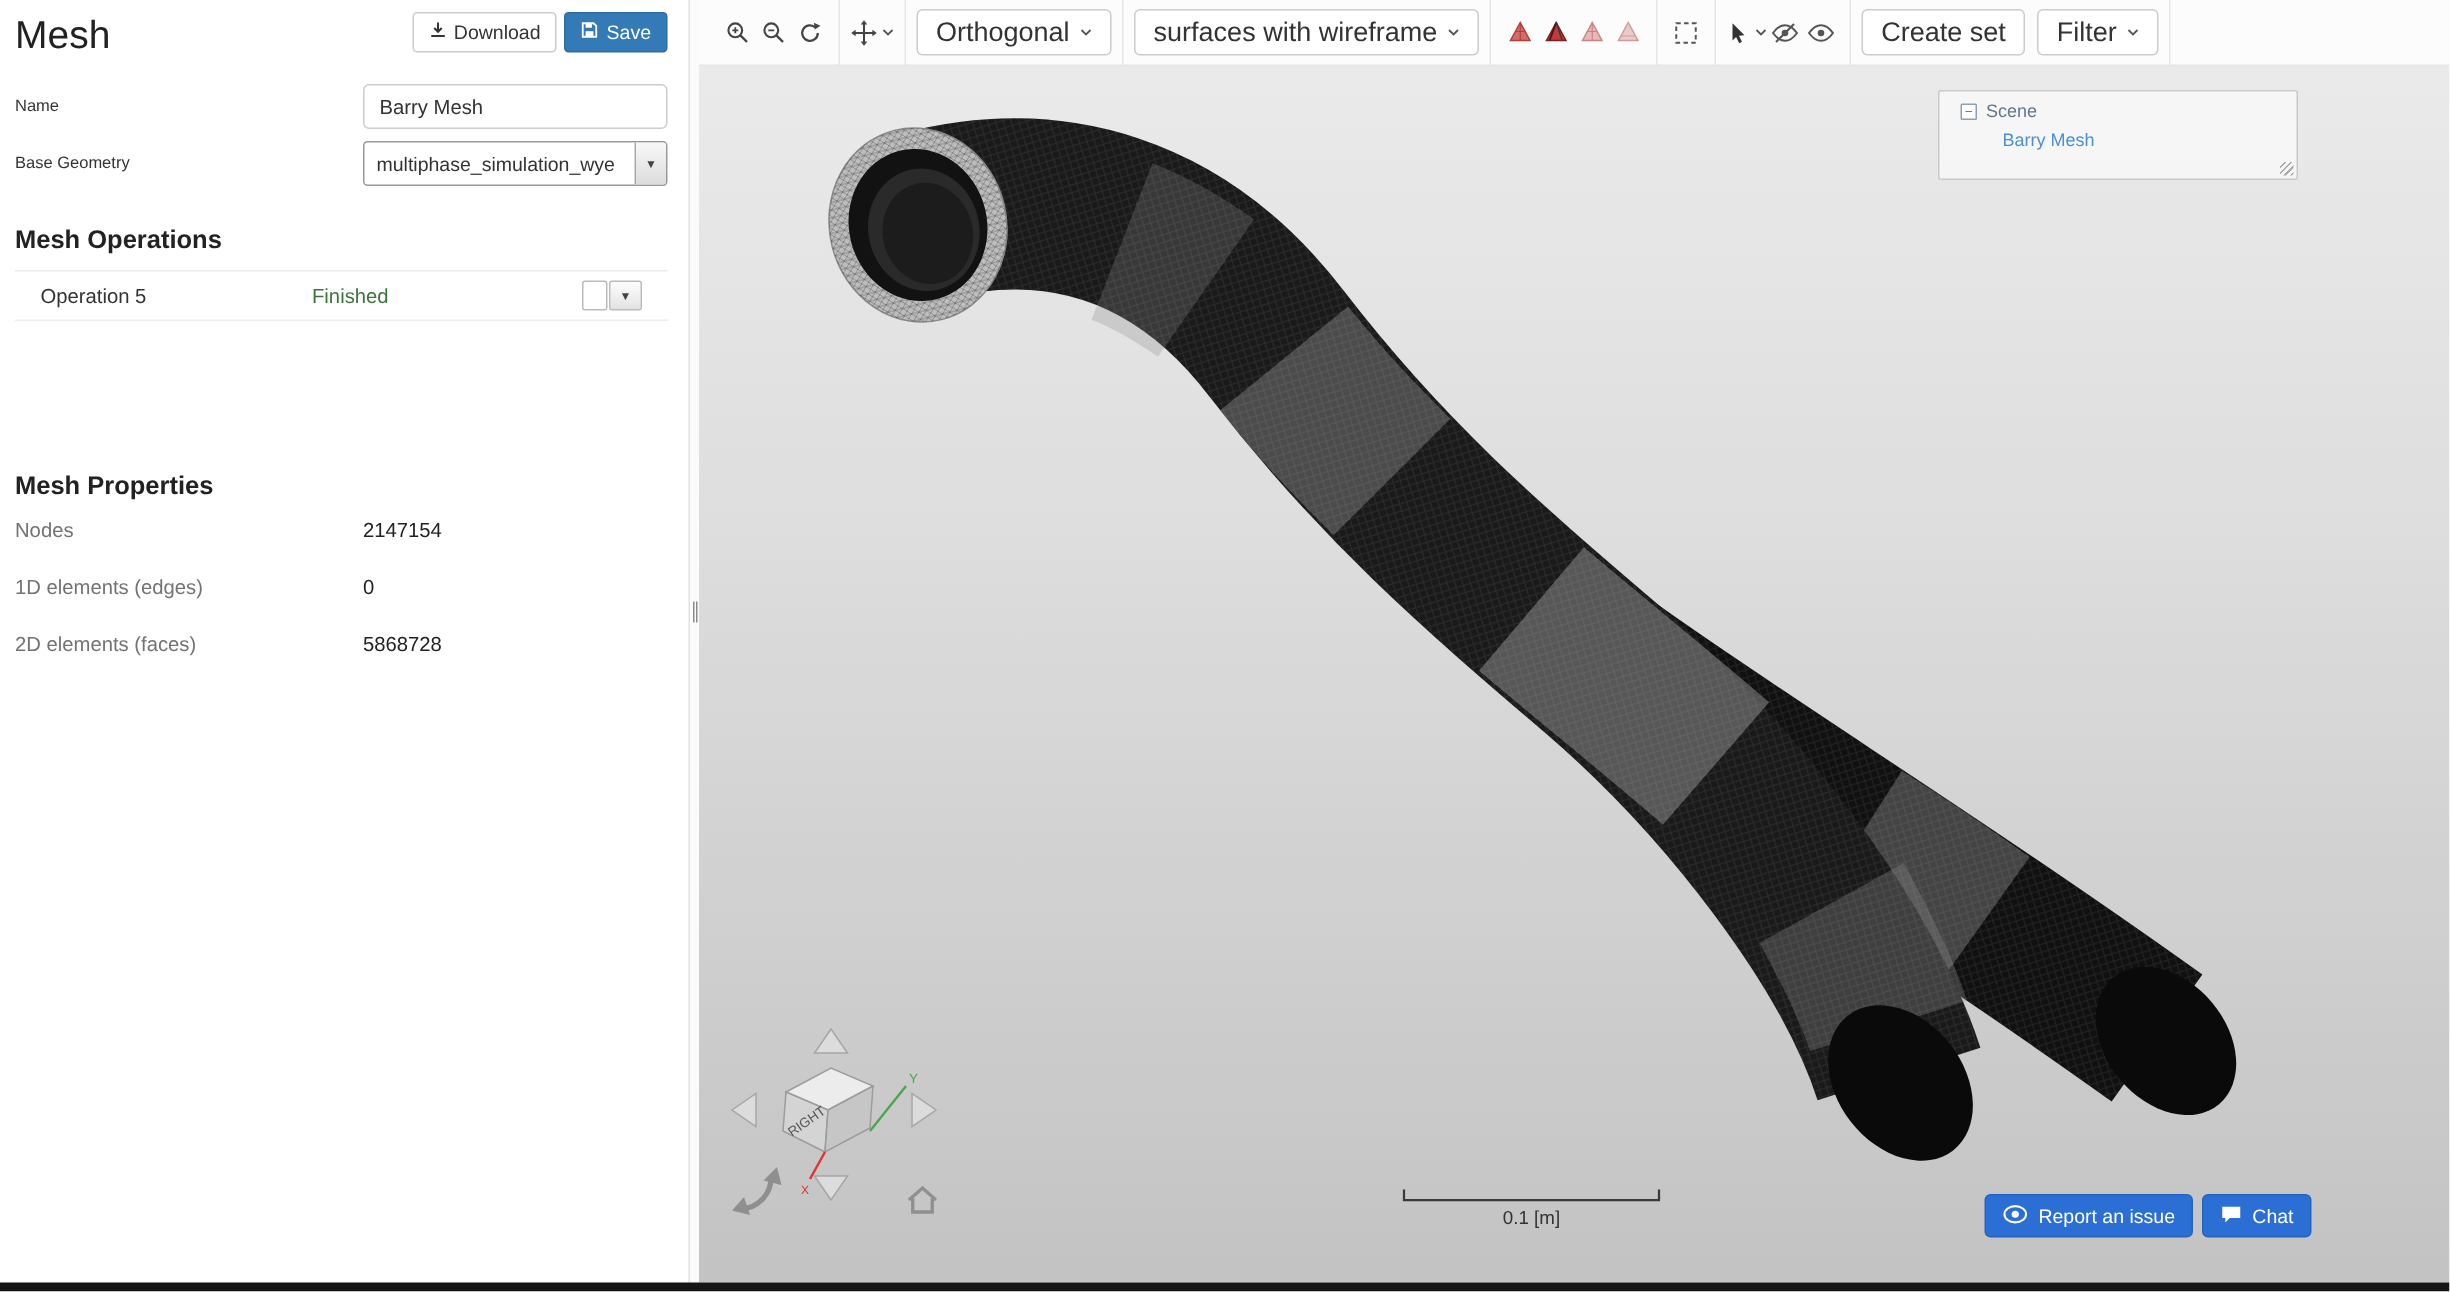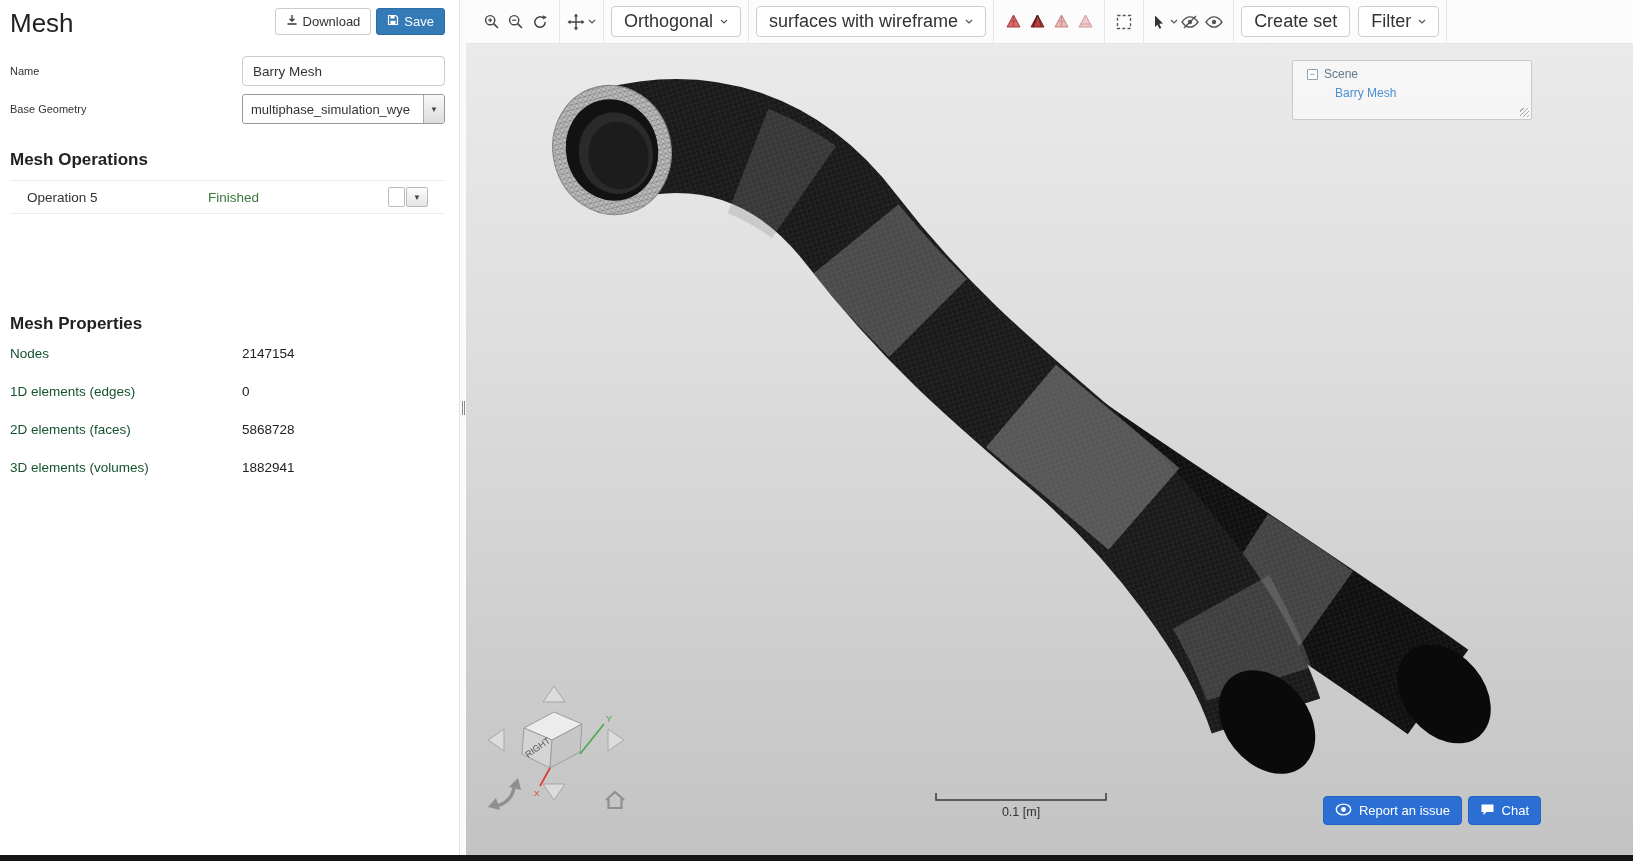--- a/index.html
+++ b/index.html
@@ -59,21 +59,21 @@
   .op-control { margin-left:auto; margin-right:17px; display:flex; align-items:center; }
   .op-control-box { width:17px; height:20px; background:#fff; border:1px solid #bbb;
     border-radius:2px; }
   .op-control-arrow { width:22px; height:20px; margin-left:1px;
     border:1px solid #bbb; border-radius:2px;
     background:linear-gradient(180deg,#fdfdfd,#e3e3e3);
     display:flex; align-items:center; justify-content:center; font-size:8px; color:#444;
     cursor:pointer; }
   .prop-rows { margin-top:12px; }
   .prop-row { display:flex; margin:0 14px 22px 10px; font-size:13.5px; line-height:16px; }
-  .prop-label { width:232px; color:#14532d; }
+  .prop-label { width:232px; color:#737373; }
   .prop-value { color:#222; }
   
   .splitter {
     position:absolute; left:459px; top:0; width:7px; height:855px;
     background:#fbfbfb; border-left:1px solid #e2e2e2; z-index:4; cursor:col-resize;
     display:flex; align-items:center; justify-content:center;
   }
   .splitter-grip { width:3px; height:14px; margin-top:-40px;
     border-left:1px solid #8a8a8a; border-right:1px solid #8a8a8a; }
   
@@ -182,24 +182,20 @@
       <span class="prop-value">2147154</span>
     </div>
     <div class="prop-row">
       <span class="prop-label">1D elements (edges)</span>
       <span class="prop-value">0</span>
     </div>
     <div class="prop-row">
       <span class="prop-label">2D elements (faces)</span>
       <span class="prop-value">5868728</span>
     </div>
-    <div class="prop-row">
-      <span class="prop-label">3D elements (volumes)</span>
-      <span class="prop-value">1882941</span>
-    </div>
   </div>
 </div>
 
 <div class="splitter">
   <div class="splitter-grip"></div>
 </div>
 
 <div class="viewport">
 
   <div class="vp-toolbar">

